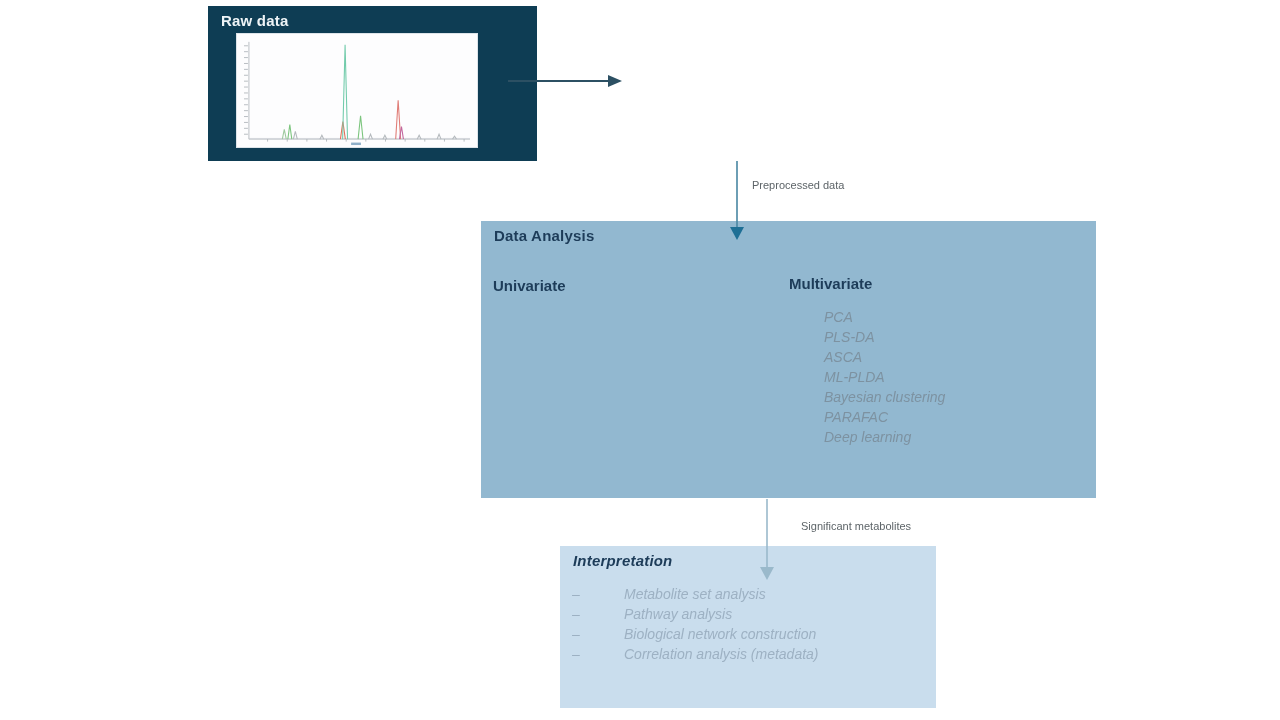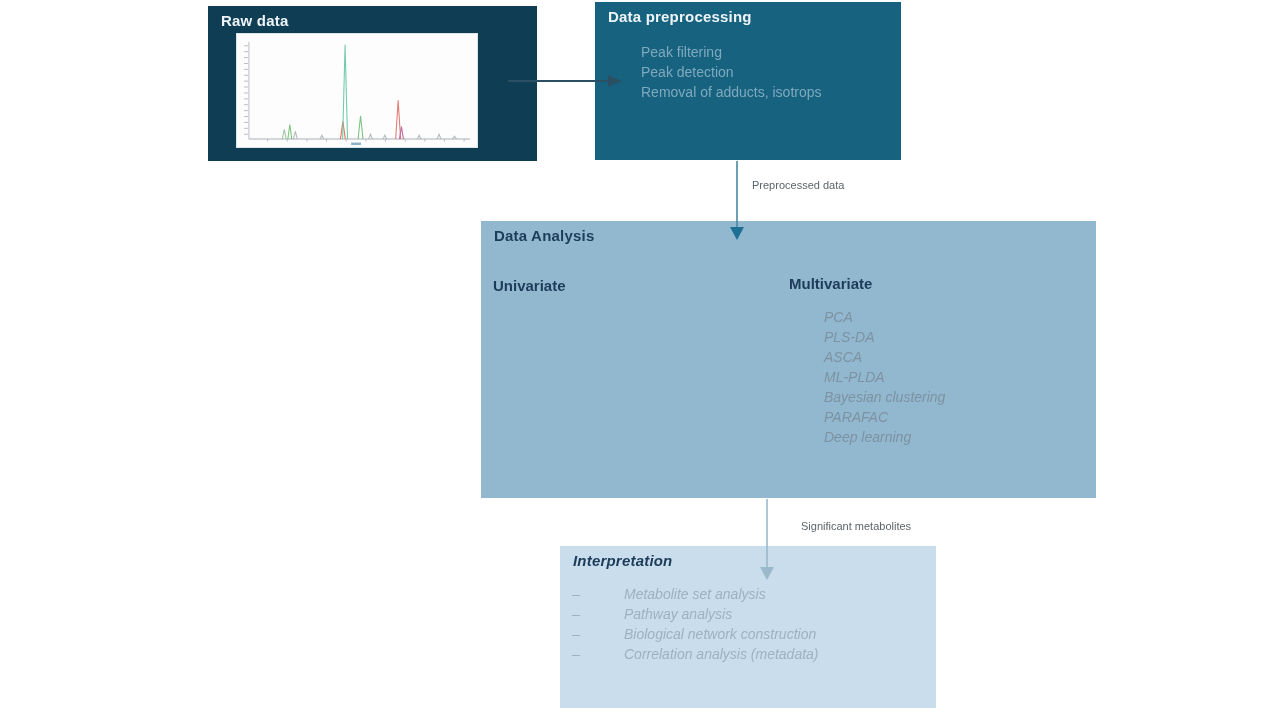--- a/index.html
+++ b/index.html
@@ -106,28 +106,20 @@
           <polyline points="160.375,107 162.875,67.4 165.375,107" fill="none" stroke="#e07d77" stroke-width="1.1"></polyline>
           <polyline points="164.25,107 166.25,94.13 168.25,107" fill="none" stroke="#c2679e" stroke-width="1.1"></polyline>
           <polyline points="182.25,107 184.25,103.04 186.25,107" fill="none" stroke="#b4b9bd" stroke-width="1.1"></polyline>
           <polyline points="202.5,107 204.5,102.05 206.5,107" fill="none" stroke="#b4b9bd" stroke-width="1.1"></polyline>
           <polyline points="218.25,107 220.25,104.03 222.25,107" fill="none" stroke="#b4b9bd" stroke-width="1.1"></polyline>
           <rect x="115" y="110.5" width="10" height="2.5" fill="#8fb0c9"></rect>
         </svg>
     </div>
   </div>
 
-  <div class="box box-prep">
-    <div class="box-title on-dark">Data preprocessing</div>
-    <ul class="items prep-items">
-      <li>Peak filtering</li>
-      <li>Peak detection</li>
-      <li>Removal of adducts, isotrops</li>
-    </ul>
-  </div>
 
   <div class="box box-analysis">
     <div class="box-title on-light">Data Analysis</div>
     <div class="col-head head-univariate">Univariate</div>
     <div class="col-head head-multivariate">Multivariate</div>
     <ul class="items multivariate-items">
       <li>PCA</li>
       <li>PLS-DA</li>
       <li>ASCA</li>
       <li>ML-PLDA</li>

